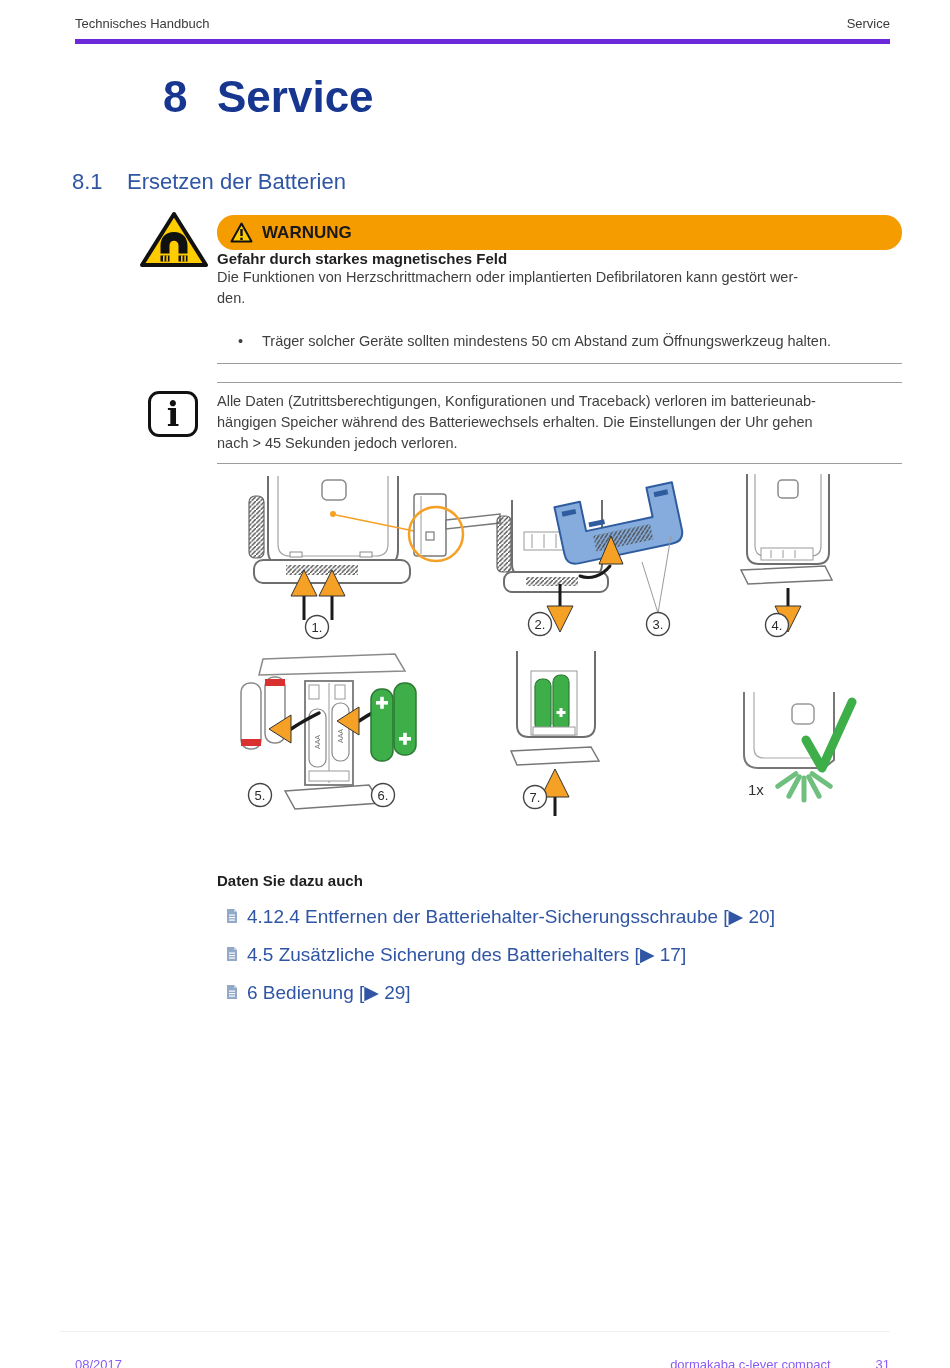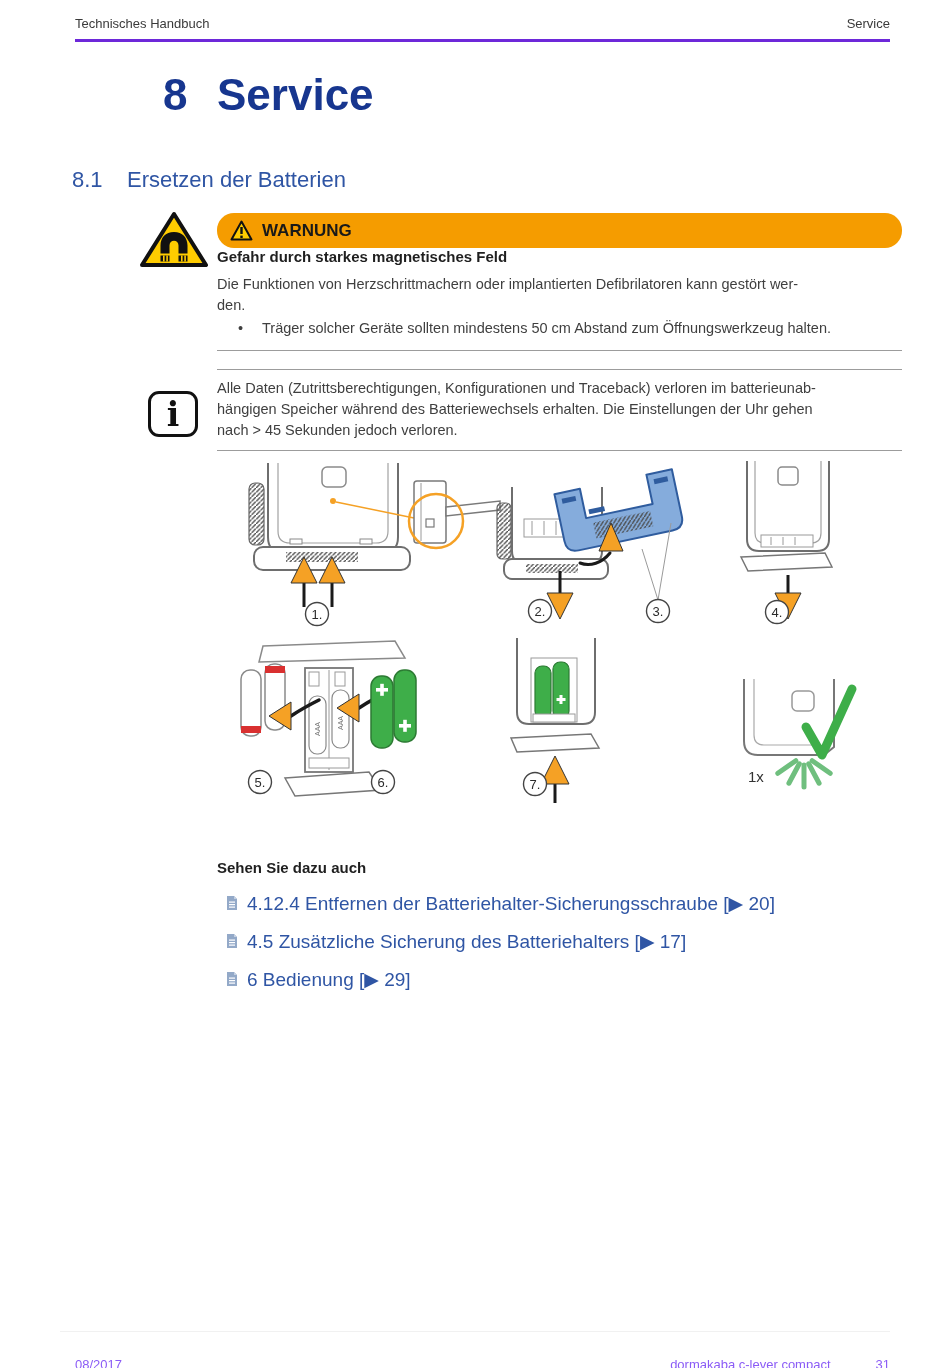--- a/index.html
+++ b/index.html
@@ -11,41 +11,41 @@
     font-family:"Liberation Sans", sans-serif;
     color:#3f3f3f;
     overflow:hidden;
   }
   
   .header {
     display:flex; justify-content:space-between;
     margin:0 60px 0 75px;
     padding-top:16px; padding-bottom:8px;
     font-size:13px; color:#3a3a3a;
-    border-bottom:3px solid #6d28d9;
+    border-bottom:5px solid #6d28d9;
   }
   
   .heading-row { display:flex; align-items:baseline; }
   .heading-row .num { margin-left:72px; width:55px; flex:0 0 55px; }
   .chapter { margin-top:30px; font-size:44px; font-weight:bold; color:#17368f; line-height:1.05; }
   .chapter .num { margin-left:163px; width:54px; flex:0 0 54px; }
   .section { margin-top:49px; font-size:22px; font-weight:400; color:#2f55a4; }
   
   .content { margin-left:217px; width:685px; }
   
   .warn-banner {
     margin-top:20px; height:35px;
     background:#f59c00;
     display:flex; align-items:center; gap:9px;
     padding-left:13px;
     font-size:17px; font-weight:bold; color:#191919;border-radius:17px;
   }
   .warn-heading { font-size:15px; font-weight:bold; color:#1f1f1f; }
-  .warn-body { margin-top:9px; font-size:14.5px; line-height:21px; color:#3f3f3f; }
-  .bullet-row { margin-top:4px; display:flex; font-size:14.5px; color:#3f3f3f; }
+  .warn-body { font-size:14.5px; line-height:21px; color:#3f3f3f; }
+  .bullet-row { margin-top:24px; display:flex; font-size:14.5px; color:#3f3f3f; }
   .bullet-row .marker { width:24px; margin-left:21px; flex:0 0 24px; }
   .bullet-row .marker::before { content:"•"; }
   .rule { border-top:1px solid #9c9c9c; margin-top:14px; }
   
   .info-block { margin-top:18px; border-top:1px solid #9c9c9c; border-bottom:1px solid #9c9c9c; padding:8px 0 9px 0; }
   .info-block .line { font-size:14.5px; line-height:21px; color:#3f3f3f; white-space:nowrap; }
   
   .magnet-icon-box { position:absolute; left:139px; top:211px; }
   .info-icon-box {
     position:absolute; left:148px; top:391px;
@@ -290,21 +290,21 @@
           <line x1="80.7" y1="120.8" x2="91.1" y2="140.2"></line>
           <line x1="84.2" y1="117.7" x2="102.2" y2="130.3"></line>
         </g>
         <text x="20" y="139" font-size="15" fill="#333">1x</text>
       </svg>
     </div>
 
   </div>
 
   <div class="see-also">
-    <div class="see-also-heading">Sehen Sie dazu auch</div>
+    <div class="see-also-heading">Daten Sie dazu auch</div>
 
     <div class="link-row">
       <svg width="12" height="14" viewBox="0 0 12 14">
         <path d="M1,0 h7 l3,3 v11 h-10 z" fill="#93A9C8"></path>
         <path d="M8,0 l3,3 h-3 z" fill="#C4D0E2"></path>
         <rect x="3" y="5.5" width="6" height="1.2" fill="#fff"></rect>
         <rect x="3" y="8" width="6" height="1.2" fill="#fff"></rect>
         <rect x="3" y="10.5" width="6" height="1.2" fill="#fff"></rect>
       </svg>
       <a href="#">4.12.4 Entfernen der Batteriehalter-Sicherungsschraube [▶ 20]</a>

